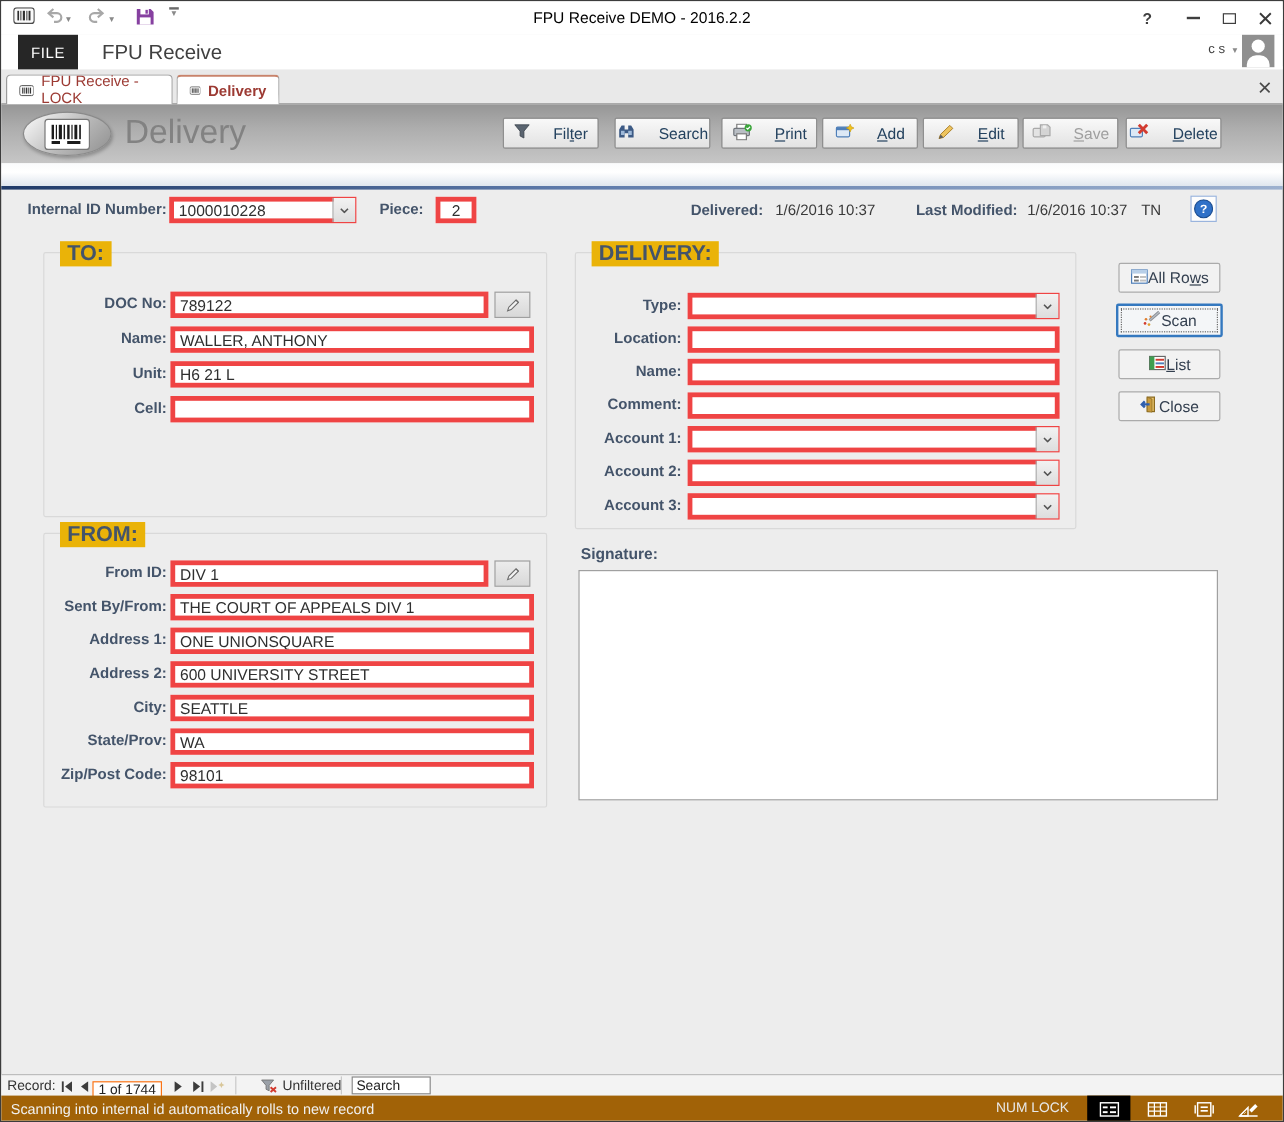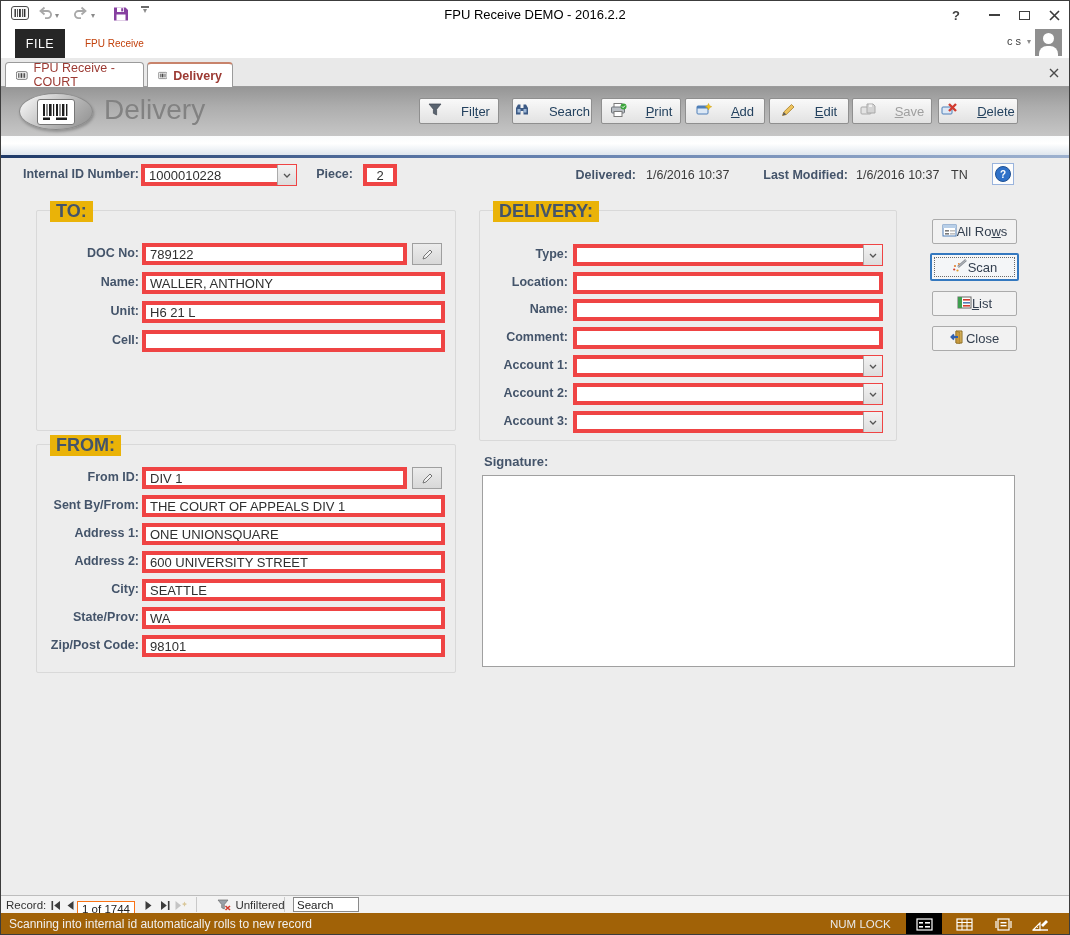--- a/index.html
+++ b/index.html
@@ -8,21 +8,21 @@
   .abs{position:absolute;}
   
   .titlebar{position:absolute;left:0;top:0;right:0;height:28px;background:#fff;}
   .ribbonrow{position:absolute;left:0;top:28px;right:0;height:29px;background:#fff;}
   .circuit{position:absolute;left:560px;top:1px;pointer-events:none;}
   .apptitle{position:absolute;left:0;right:0;top:6px;text-align:center;font-size:13px;color:#000000;pointer-events:none;}
   .winbtn{position:absolute;top:4px;width:26px;height:20px;display:flex;align-items:center;justify-content:center;color:#3f3f3f;font-weight:bold;font-size:13px;}
   .qatbtn{position:absolute;top:5px;display:flex;align-items:center;}
   .caret{font-size:8px;color:#8a8a8a;margin-left:2px;}
   .filetab{position:absolute;left:14px;top:0;width:50px;height:29px;background:#262626;color:#fff;font-size:12.5px;display:flex;align-items:center;justify-content:center;letter-spacing:.5px;}
-  .ribtab{position:absolute;left:76px;top:0;height:29px;display:flex;align-items:center;font-size:10px;color:#c2410c;padding:0 8px;}
+  .ribtab{position:absolute;left:76px;top:0;height:29px;display:flex;align-items:center;font-size:17px;color:#404040;padding:0 8px;}
   .userchip{position:absolute;right:38px;top:6px;font-size:11px;color:#3d3d3d;display:flex;align-items:center;gap:4px;}
   .avatar{position:absolute;right:7px;top:0;width:27px;height:27px;background:#8f8f8f;overflow:hidden;}
   .avatar .head{position:absolute;left:8px;top:4px;width:11px;height:11px;border-radius:50%;background:#fff;}
   .avatar .body{position:absolute;left:4px;top:17px;width:19px;height:12px;border-radius:8px 8px 0 0;background:#fff;}
   
   .doctabs{position:absolute;left:0;top:57px;right:0;height:29px;background:#e9e9e9;border-bottom:1px solid #9b9b9b;}
   .dtab{position:absolute;top:4px;height:25px;background:#fff;border:1px solid #9b9b9b;border-bottom:none;border-radius:4px 4px 0 0;display:flex;align-items:center;gap:6px;padding:0 10px;font-size:12.5px;color:#9c3a33;}
   .dtab.active{font-weight:bold;border-top:2px solid #c8836b;}
   .tabclose{position:absolute;right:8px;top:8px;width:14px;height:14px;display:flex;align-items:center;justify-content:center;}
   
@@ -166,21 +166,21 @@
       <svg width="15" height="11" viewBox="0 0 15 11">
           <rect x="0.5" y="0.5" width="14" height="10" rx="2" fill="#fafafa" stroke="#555"></rect>
           <g fill="#333">
             <rect x="3" y="2.5" width="1.2" height="6"></rect>
             <rect x="5" y="2.5" width="0.7" height="6"></rect>
             <rect x="6.6" y="2.5" width="1.5" height="6"></rect>
             <rect x="9" y="2.5" width="0.7" height="6"></rect>
             <rect x="10.6" y="2.5" width="1.3" height="6"></rect>
           </g>
         </svg>
-      <span>FPU Receive - COURT</span>
+      <span>FPU Receive - LOCK</span>
     </div>
     <div class="dtab active" style="left:146px;width:86px;">
       <svg width="15" height="11" viewBox="0 0 15 11">
           <rect x="0.5" y="0.5" width="14" height="10" rx="2" fill="#fafafa" stroke="#555"></rect>
           <g fill="#333">
             <rect x="3" y="2.5" width="1.2" height="6"></rect>
             <rect x="5" y="2.5" width="0.7" height="6"></rect>
             <rect x="6.6" y="2.5" width="1.5" height="6"></rect>
             <rect x="9" y="2.5" width="0.7" height="6"></rect>
             <rect x="10.6" y="2.5" width="1.3" height="6"></rect>

